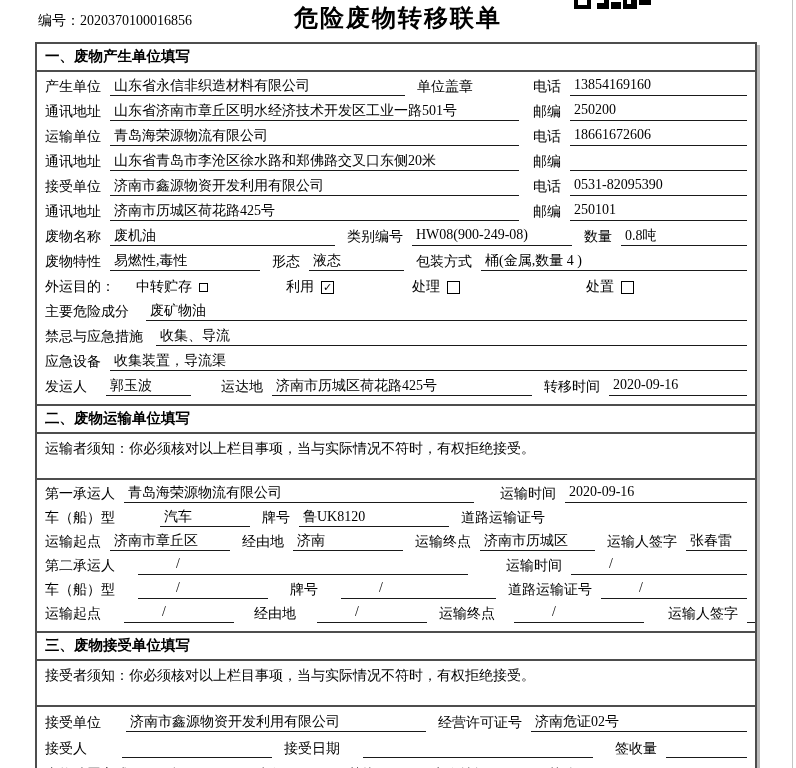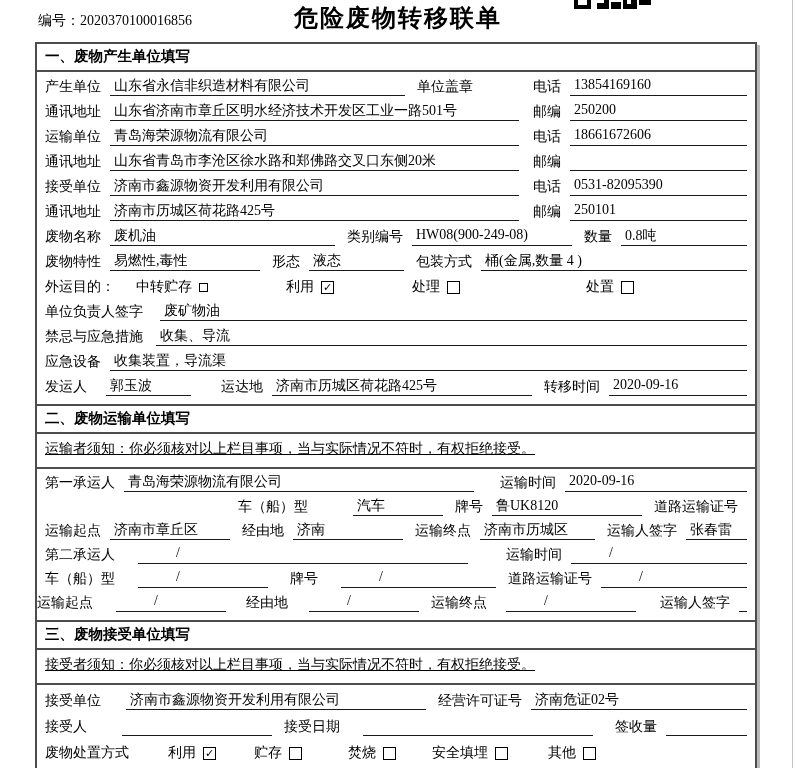--- a/index.html
+++ b/index.html
@@ -25,25 +25,25 @@
     position:absolute; left:35px; top:42px; width:722px;
     border:2px solid #4d4d4d; background:#fff;
     box-shadow:3px 3px 0 rgba(130,130,130,.55);
   }
   .sec-header {
     font-weight:bold; font-size:14.5px; padding:3px 8px 4px;
     border-bottom:2px solid #4d4d4d;
     font-family:"Liberation Sans","DejaVu Sans",sans-serif;
   }
   .sec + .sec .sec-header { border-top:2px solid #4d4d4d; }
-  .sec-note { padding:6px 8px 9px; border-bottom:2px solid #4d4d4d;text-decoration:underline; }
+  .sec-note { padding:6px 8px 20px; border-bottom:2px solid #4d4d4d; }
 
   .rows { padding:2px 8px 5px; }
   .row { display:flex; align-items:flex-end; height:25px; padding-bottom:3px; white-space:nowrap; }
-  .sec-2 .row { height:24px;justify-content:flex-end; }
+  .sec-2 .row { height:24px; }
   .sec-3 .row { height:26px; }
   .row-left { flex:1 1 auto; display:flex; align-items:flex-end; min-width:0; }
   .rcol { width:214px; flex:0 0 auto; display:flex; align-items:flex-end; }
   .rcol .fld { flex:1 1 auto; margin-right:0; }
 
   .lbl { margin-right:9px; flex:0 0 auto; }
   .txt { margin-right:9px; flex:0 0 auto; }
   .fld {
     border-bottom:1px solid #1a1a1a; padding:0 4px; margin-right:12px;
     min-height:19px; flex:0 0 auto; overflow:hidden;
@@ -175,21 +175,21 @@
             <span class="chk" style="margin-left: 78px;">
               <span class="chk-lbl">处理</span>
               <span class="box"></span>
             </span>
             <span class="chk" style="margin-left: 126px;">
               <span class="chk-lbl">处置</span>
               <span class="box"></span>
             </span>
           </div>
           <div class="row">
-            <span class="lbl">单位负责人签字</span>
+            <span class="lbl">主要危险成分</span>
             <span class="fld flex" style="margin-left: 8px;">废矿物油</span>
           </div>
           <div class="row">
             <span class="lbl">禁忌与应急措施</span>
             <span class="fld flex" style="margin-left: 4px;">收集、导流</span>
           </div>
           <div class="row">
             <span class="lbl">应急设备</span>
             <span class="fld flex">收集装置，导流渠</span>
           </div>

